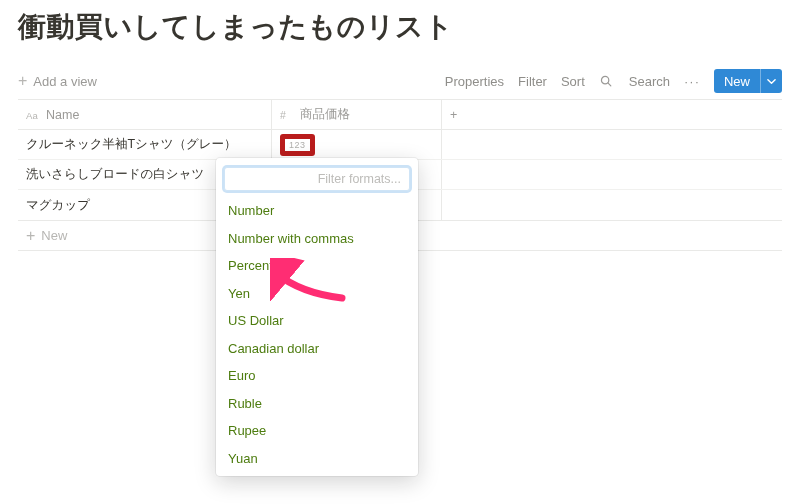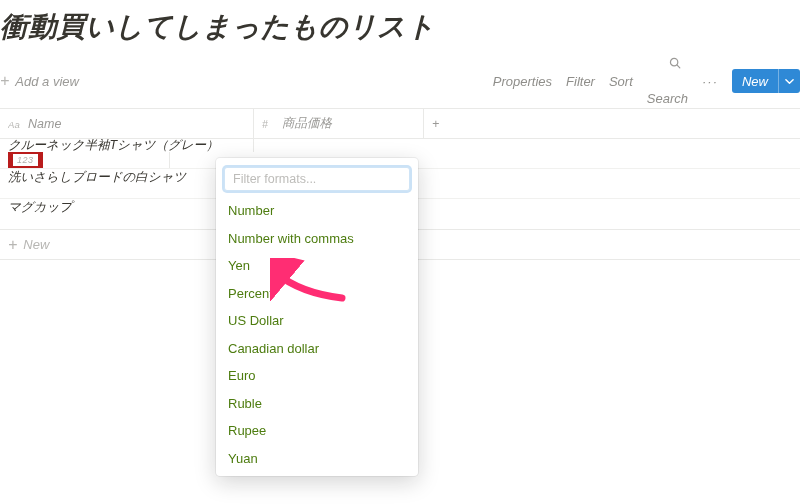--- a/index.html
+++ b/index.html
@@ -5,79 +5,79 @@
   * { box-sizing: border-box; margin: 0; padding: 0; }
   body {
     font-family: -apple-system, BlinkMacSystemFont, "Segoe UI", Helvetica, Arial, sans-serif;
     color: #37352f;
     background: #fff;
     width: 800px;
     height: 504px;
     overflow: hidden;
     font-size: 13px;
   }
-  .page { padding: 0 0; font-style: italic; }
+  .page { padding: 0 18px; }
   .title {
     font-size: 28px;
     font-weight: 700;
     padding: 8px 0 18px 0;
     letter-spacing: 0.5px;
   }
   .toolbar {
     display: flex;
     align-items: center;
     justify-content: space-between;
     height: 34px;
     color: #9b9a97;
     font-size: 13px;
   }
   .toolbar-left, .toolbar-right { display: flex; align-items: center; gap: 14px; }
   .add-view { display: flex; align-items: center; gap: 6px; cursor: pointer; }
   .plus { font-size: 16px; line-height: 1; color: #b7b6b3; }
   .tb-item { cursor: pointer; color: #8f8e8a; }
-  .search-wrap { display: flex; align-items: flex-end; gap: 21px; flex-direction: column; }
+  .search-wrap { display: flex; align-items: center; gap: 10px; }
   .more { letter-spacing: 1px; }
   .new-btn {
     background: #2f89d6;
     color: #fff;
     border-radius: 3px;
     display: flex;
     align-items: center;
     height: 24px;
     overflow: hidden;
     cursor: pointer;
   }
   .new-btn .label { padding: 0 10px; font-weight:500; }
   .new-btn .chev {
     border-left: 1px solid rgba(255,255,255,0.35);
     padding: 0 6px;
     height: 100%;
     display:flex; align-items:center;
   }
   .table {
-    margin-top: 10px;
+    margin-top: 1px;
     border-top: 1px solid #e9e9e7;
     border-bottom: 1px solid #e9e9e7;
   }
   .row { display: flex; height: 30px; align-items: stretch; }
   .cell {
     border-right: 1px solid #e9e9e7;
     display: flex;
     align-items: center;
     padding: 0 8px;
     font-size: 12.5px;
     overflow: hidden;
     white-space: nowrap;
   }
   .col-name { width: 254px; }
   .col-price { width: 170px; }
   .col-add { flex: 1; color: #c0bfbc; font-size: 18px; border-right: none; }
   .header .cell { color: #9b9a97; font-size: 12.5px; }
   .header { border-bottom: 1px solid #e9e9e7; }
-  .body .row { border-bottom: 1px solid #f1f1ef; flex-direction: column; }
+  .body .row { border-bottom: 1px solid #f1f1ef; }
   .body .row:last-child { border-bottom: none; }
   .icon-small { width: 14px; height: 14px; margin-right: 6px; flex-shrink:0; }
   .prop-icon { color: #b7b6b3; }
   .badge123 {
     border: 5px solid #b91c1c;
     border-radius: 3px;
     padding: 1px 4px;
     font-size: 9px;
     color: #b0afac;
     letter-spacing: 0.5px;
@@ -103,20 +103,21 @@
     margin: 3px 8px 6px 8px;
     width: calc(100% - 16px);
     border: 1px solid #cfe4f6;
     box-shadow: 0 0 0 2px rgba(46,140,221,0.25);
     border-radius: 3px;
     height: 24px;
     padding: 0 8px;
     font-size: 12.5px;
     color: #37352f;
     outline: none;
+    text-align: right;
   }
   .filter-input::placeholder { color: #bdbcb9; }
   .opt {
     padding: 4px 12px;
     font-size: 13px;
     color: #4d7c0f;
     cursor: pointer;
     line-height: 1.5;
   }
   .arrow {
@@ -203,22 +204,22 @@
   <div class="new-row">
     <span class="plus">+</span>
     <span>New</span>
   </div>
 </div>
 
 <div class="popup">
   <input class="filter-input" type="text" placeholder="Filter formats..." style="">
   <div class="opt">Number</div>
   <div class="opt">Number with commas</div>
+  <div class="opt">Percent</div>
   <div class="opt">Yen</div>
-  <div class="opt">Percent</div>
   <div class="opt">US Dollar</div>
   <div class="opt">Canadian dollar</div>
   <div class="opt">Euro</div>
   <div class="opt">Ruble</div>
   <div class="opt">Rupee</div>
   <div class="opt">Yuan</div>
   
 </div>
 
 <svg class="arrow" width="80" height="50" viewBox="0 0 80 50">

